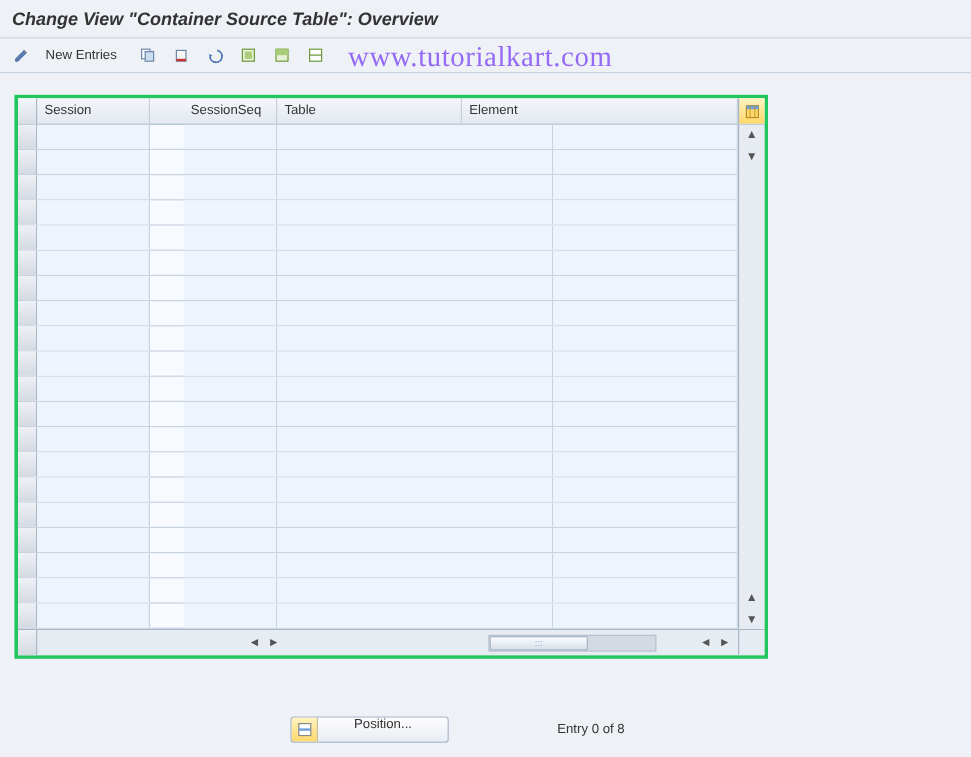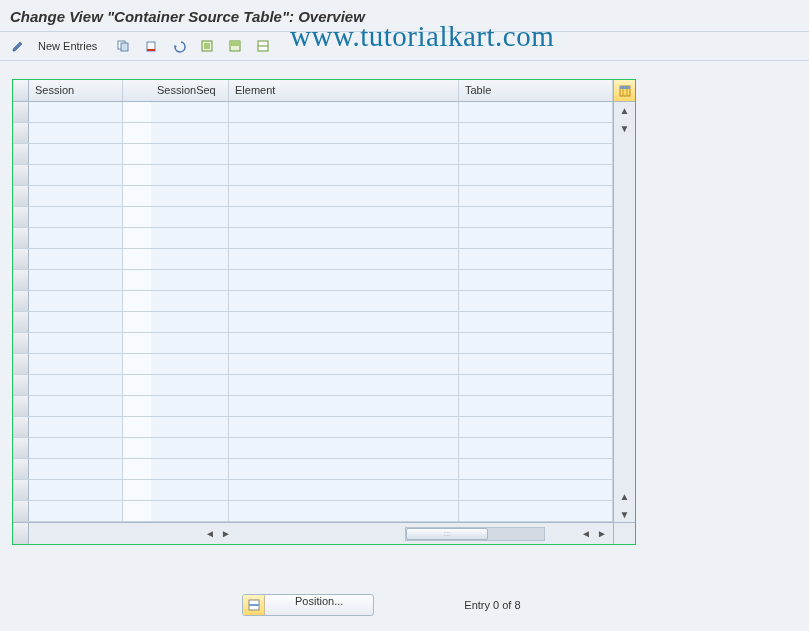--- a/index.html
+++ b/index.html
@@ -43,21 +43,21 @@
     font-size: 11px;
     color: #333;
     padding: 3px 8px 3px 2px;
     cursor: pointer;
   }
   .main-area {
     padding: 18px 0 0 12px;
   }
   .grid-wrapper {
     display: inline-block;
-    border: 1px solid #22c55e;
+    border: 3px solid #22c55e;
     background: #f7fafe;
     position: relative;
   }
   .grid-header {
     display: flex;
     background: linear-gradient(#f4f6fa, #e3e9f1);
     border-bottom: 1px solid #a9b8c8;
     height: 22px;
   }
   .row-sel-head {
@@ -193,24 +193,24 @@
   }
   .position-btn .label-part {
     padding: 0 30px 0 30px;
     font-size:11px;
   }
   .entry-status {
     font-size:11px;color:#333;
   }
   .watermark {
     position:absolute;
-    top:20px;
+    top:35px;
     left:290px;
-    font-size:29px;
-    color:#0369a1;
+    font-size:24px;
+    color:#8b5cf6;
     opacity:0.9;
     font-family: Georgia, serif;
     letter-spacing:0.5px;
     pointer-events:none;
   }
 </style>
 </head>
 <body>
 
 <div class="title-bar">Change View "Container Source Table": Overview</div>
@@ -262,22 +262,22 @@
 </div>
 
 <div class="watermark">www.tutorialkart.com</div>
 
 <div class="main-area">
   <div class="grid-wrapper">
     <div class="grid-header">
       <div class="row-sel-head"></div>
       <div class="col-head col-session">Session</div>
       <div class="col-head col-seq">SessionSeq</div>
+      <div class="col-head col-table">Table</div>
       <div class="col-head col-element">Element</div>
-      <div class="col-head col-table">Table</div>
       <div class="config-btn">
         <svg width="12" height="12" viewBox="0 0 12 12">
             <rect x="1" y="1" width="10" height="10" fill="#ffd86b" stroke="#b88a20"></rect>
             <rect x="1" y="1" width="10" height="3" fill="#6fa0d8"></rect>
             <line x1="4" y1="1" x2="4" y2="11" stroke="#b88a20" stroke-width="0.7"></line>
             <line x1="8" y1="1" x2="8" y2="11" stroke="#b88a20" stroke-width="0.7"></line>
           </svg>
       </div>
     </div>
 

